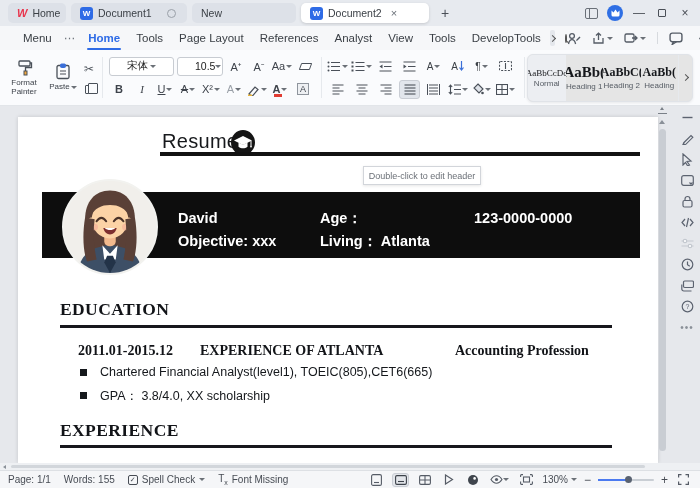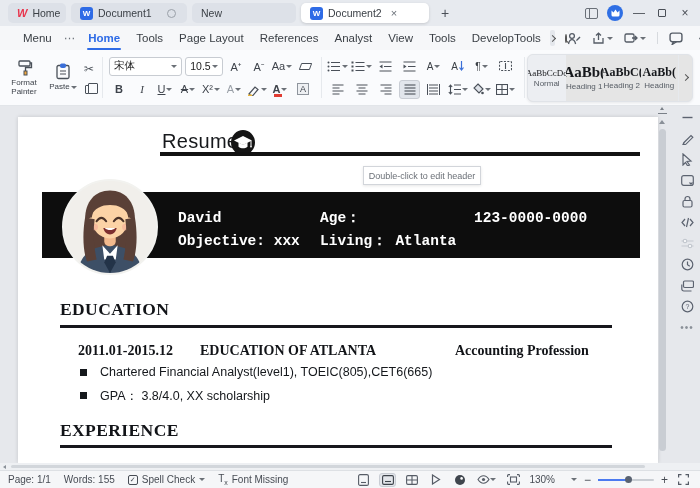--- a/index.html
+++ b/index.html
@@ -42,21 +42,21 @@
   
   .ribbon{height:56px;background:#fafbfd;border-bottom:1px solid #e2e5e9;display:flex;align-items:stretch;padding:3px 2px 3px 4px;position:relative}
   .rsep{width:1px;background:#e6e9ed;margin:4px 2px}
   .g-clip{width:96px;display:flex;align-items:center;gap:3px;padding:0 2px}
   .bigbtn{width:36px;display:flex;flex-direction:column;align-items:center;justify-content:center;gap:2px;font-size:8px;color:#3e434b;text-align:center;line-height:1.15}
   .minicol{display:flex;flex-direction:column;gap:9px;align-items:center;font-size:11px;color:#4a5059}
   .copyic{width:8px;height:9px;border:1.2px solid #4a5059;border-radius:1px;position:relative;background:#fafbfd}
   .copyic::after{content:"";position:absolute;width:8px;height:9px;border:1.2px solid #4a5059;border-radius:1px;left:2px;top:-3px;background:#fafbfd}
   .g-font{width:214px;display:flex;flex-direction:column;justify-content:center;gap:4px;padding:0 4px}
   .frow{display:flex;align-items:center;gap:3px}
-  .selbox{height:19px;border:1px solid #c8ccd2;border-radius:3px;background:#fff;display:flex;align-items:center;justify-content:space-between;padding:0 4px;font-size:10.5px;color:#222}
+  .selbox{height:19px;border:1px solid #c8ccd2;border-radius:3px;background:#fff;display:flex;align-items:center;justify-content:space-between;padding:0 17px;font-size:10.5px;color:#222}
   .fname{width:92px}.fsize{width:46px}
   .cdn{width:0;height:0;border-left:3px solid transparent;border-right:3px solid transparent;border-top:3.5px solid #6b7077}
   .tbtn{min-width:20px;height:19px;display:flex;align-items:center;justify-content:center;font-size:11px;color:#3e434b;gap:1px;border-radius:3px}
   .bold{font-weight:700}.ital{font-style:italic;font-family:"Liberation Serif",serif}.unde{text-decoration:underline}
   .strik{text-decoration:line-through}
   .fx{color:#9aa0a8}
   .fcolor{position:relative}.fcolor b{font-weight:700}
   .fcolor::after{content:"";position:absolute;left:4px;right:8px;bottom:2px;height:3px;background:#e03c32}
   .shadbox{border:1px solid #8f959d;padding:0 2px;font-size:9px;background:#eef0f3}
   .eraser{width:11px;height:7px;background:#fff;border:1.2px solid #4a5059;transform:skewX(-20deg);border-radius:1px}
@@ -80,21 +80,21 @@
   .docarea{position:relative;height:357px;background:#e6e8ec;overflow:hidden}
   .page{position:absolute;left:18px;top:11px;width:640px;height:346px;background:#fff;box-shadow:0 0 4px rgba(0,0,0,.15)}
   .abs{position:absolute}
   .badge{left:24px;top:12px;width:103px;height:28px}
   .badge span{position:absolute;left:36px;top:4px;width:64px;text-align:center;color:#fff;font-size:14px}
   .rtitle{left:144px;top:13px;font-size:20px;color:#17191c;letter-spacing:.3px}
   .gradcap{left:212px;top:12px}
   .hline{left:142px;top:35px;width:480px;height:3.5px;background:#121212}
   .tooltip{left:345px;top:49px;width:118px;height:19px;background:#fff;border:1px solid #d2d5da;box-shadow:0 1px 3px rgba(0,0,0,.1);font-size:9px;color:#6b7077;display:flex;align-items:center;justify-content:center;white-space:nowrap}
   .banner{left:24px;top:75px;width:598px;height:66px;background:#0d0d0d}
-  .bcol{position:absolute;font-family:Liberation Mono, monospace;font-weight:700;font-size:14.5px;color:#fff;line-height:23px;white-space:nowrap}
+  .bcol{position:absolute;font-family:Liberation Sans, sans-serif;font-weight:700;font-size:14.5px;color:#fff;line-height:23px;white-space:nowrap}
   .bc1{left:136px;top:15px}.bc2{left:278px;top:15px}.bc3{left:432px;top:15px}
   .avatar{left:44px;top:62px;width:96px;height:96px;border-radius:50%;overflow:hidden;border:2px solid #f2f2ef;background:#f1efeb}
   .sheading{font-family:"Liberation Serif",serif;font-weight:700;font-size:17.5px;color:#121418;letter-spacing:.4px}
   .edu-h{left:42px;top:182px}
   .rule{height:2.5px;background:#17171c}
   .edu-rule{left:42px;top:208px;width:552px}
   .entry{font-family:"Liberation Serif",serif;font-weight:700;font-size:14px;color:#121418;white-space:nowrap}
   .e-period{left:60px;top:226px}.e-school{left:182px;top:226px}.e-major{left:437px;top:226px}
   .bullet{display:flex;align-items:flex-start;font-size:12.5px;color:#15181c;white-space:nowrap}
   .bullet .sq{width:7px;height:7px;background:#15181c;margin:4px 13px 0 0;flex:none}
@@ -116,21 +116,21 @@
   .hthumb{position:absolute;left:11px;top:2px;width:634px;height:3px;border-radius:2px;background:#d2d6db}
 
   
   .statusbar{height:18px;background:#f5f6f8;border-top:1px solid #dde0e4;display:flex;align-items:center;font-size:10px;color:#474c54;padding:0 8px}
   .sb-left{display:flex;align-items:center;gap:13px}
   .sb-right{margin-left:auto;display:flex;align-items:center;gap:7px}
   .spellic{width:10px;height:10px;border:1.2px solid #474c54;border-radius:2px;font-size:7px;display:flex;align-items:center;justify-content:center;color:#474c54}
   .txic{font-size:10px;color:#474c54}.txic sub{font-size:7px}
   .viewbtn{width:17px;height:14px;display:flex;align-items:center;justify-content:center;border-radius:3px}
   .viewbtn.sel{background:#e3e6eb;border:1px solid #c9cdd4}
-  .zoomval{display:flex;align-items:center;gap:16px}
+  .zoomval{display:flex;align-items:center;gap:3px}
   .slider{width:56px;height:2px;background:#c9ced4;border-radius:1px;position:relative}
   .slider .fill{position:absolute;left:0;top:0;height:2px;width:30px;background:#4b7af0}
   .slider .knob{position:absolute;left:27px;top:-2.5px;width:7px;height:7px;border-radius:50%;background:#596271}
   .pm{font-size:12px;color:#474c54}
 </style>
 </head>
 <body>
 
 <div class="app">
 
@@ -476,21 +476,21 @@
           <path d="M41 49c2 9 12 9 14 0z" fill="#7e3030"></path>
           <path d="M42.5 49c3 3 8 3 11 0z" fill="#fff"></path>
           <path d="M22 38c-3 18-2 36 2 46l10-2c-3-14-4-28-2-42z" fill="#5a4037"></path>
           <path d="M74 38c3 18 2 36-2 46l-10-2c3-14 4-28 2-42z" fill="#5a4037"></path>
         </svg>
       </div>
 
       <div class="abs sheading edu-h">EDUCATION</div>
       <div class="abs rule edu-rule"></div>
       <div class="abs entry e-period">2011.01-2015.12</div>
-      <div class="abs entry e-school">EDUCATION OF ATLANTA</div>
+      <div class="abs entry e-school">EXPERIENCE OF ATLANTA</div>
       <div class="abs entry e-major">Accounting Profession</div>
       <div class="abs bullet b1">
           <span class="sq"></span>
           <span>Chartered Financial Analyst(level1), TOEIC(805),CET6(665)</span>
         </div>
       <div class="abs bullet b2">
           <span class="sq"></span>
           <span>GPA： 3.8/4.0, XX scholarship</span>
         </div>
       <div class="abs sheading exp-h">EXPERIENCE</div>

